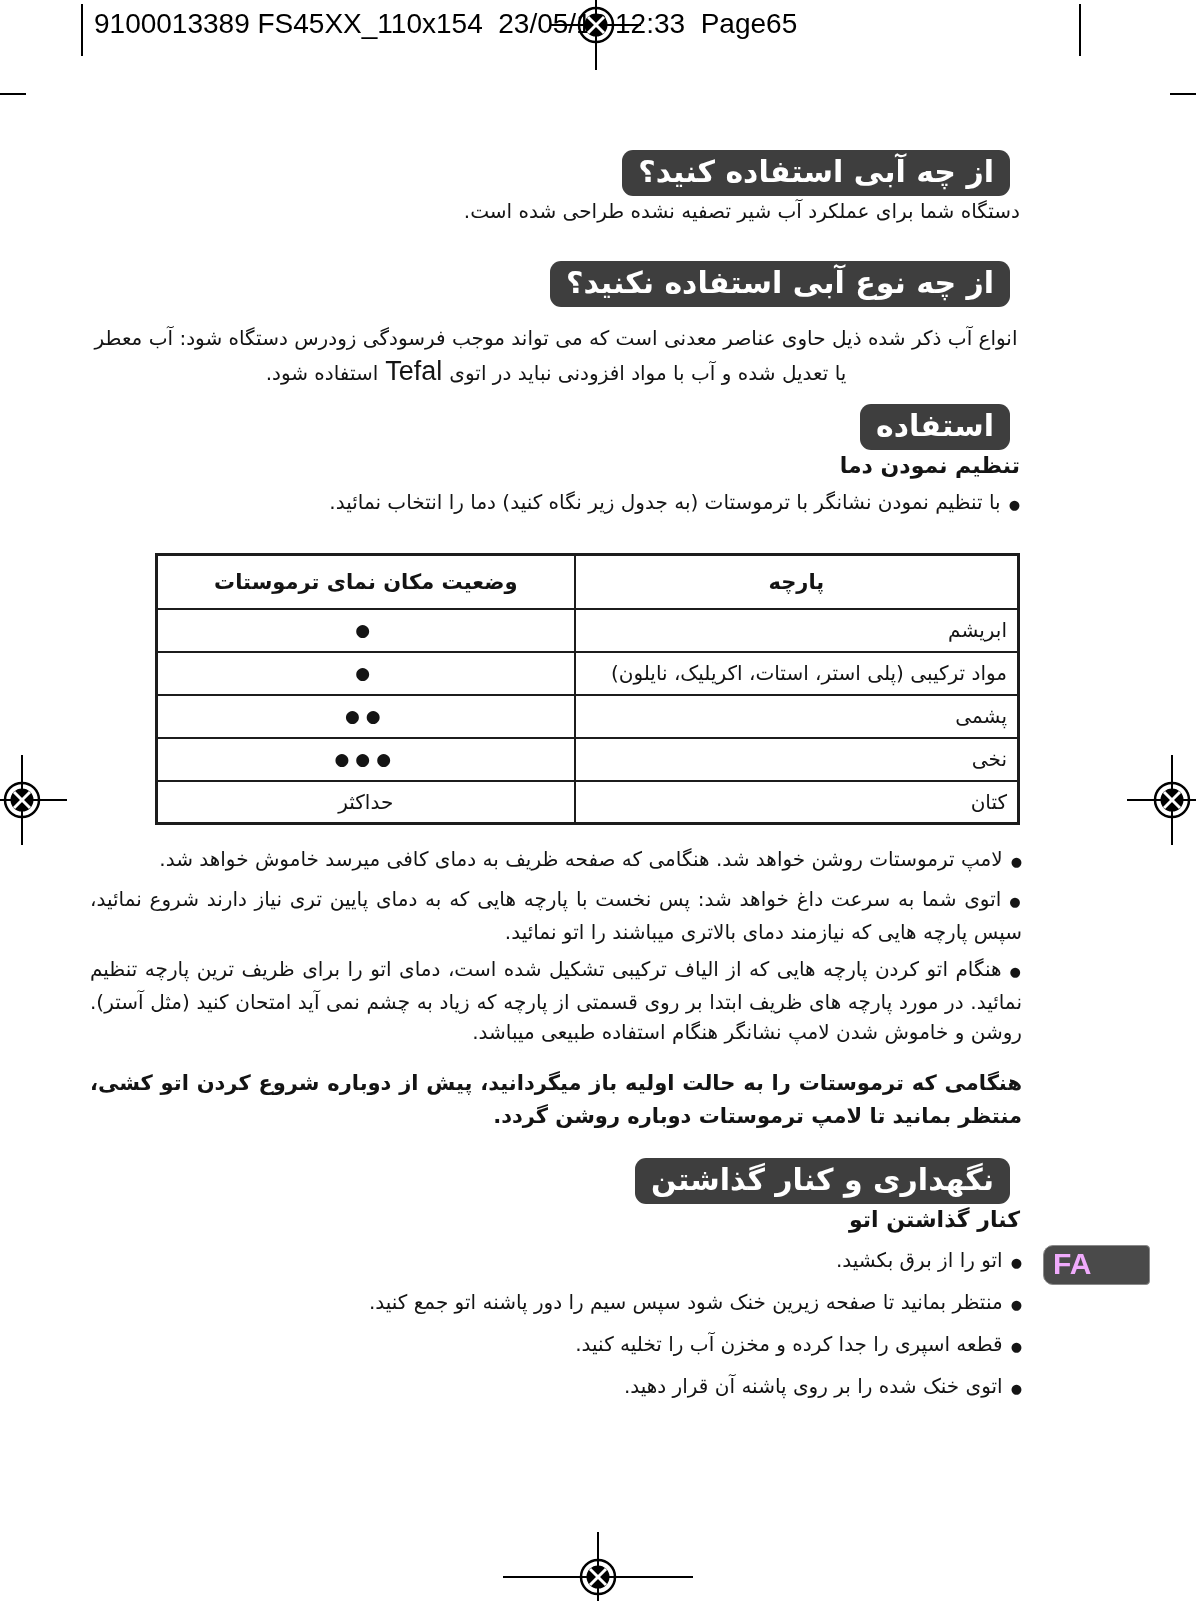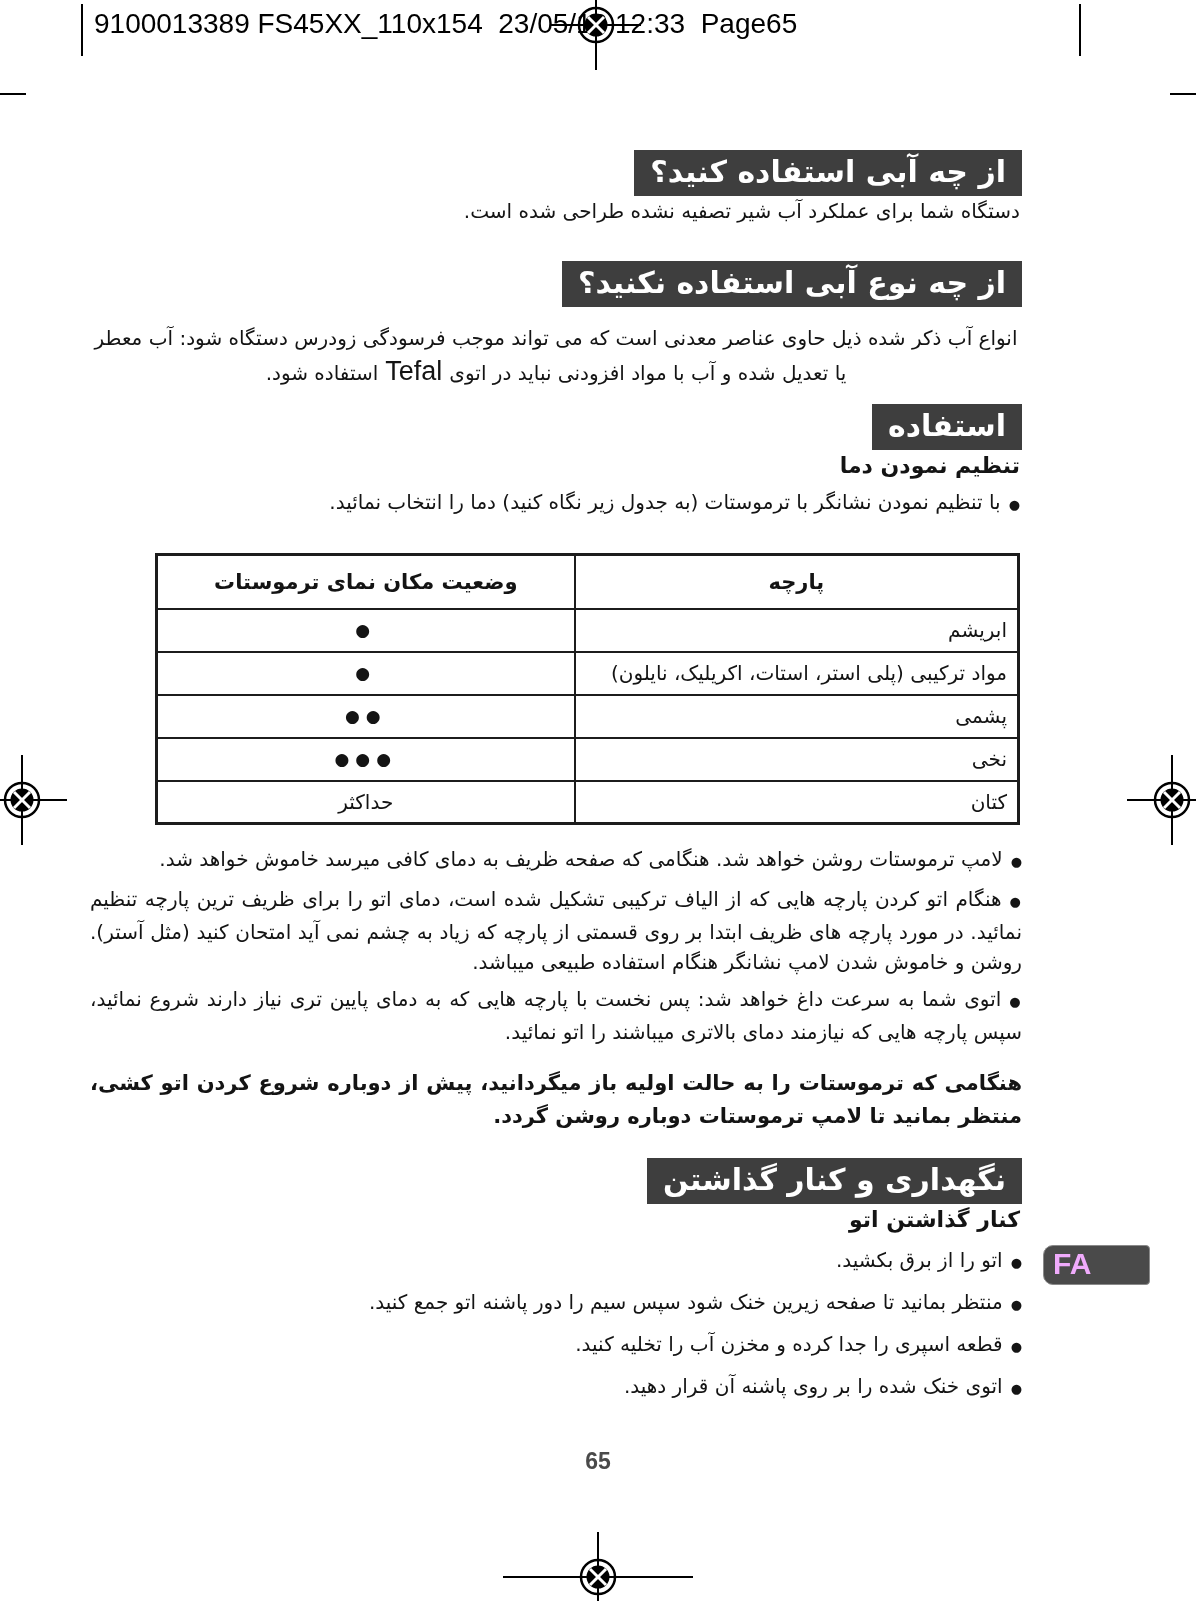--- a/index.html
+++ b/index.html
@@ -19,24 +19,24 @@
   .print-header{
     position:absolute;left:94px;top:8px;white-space:pre;
     font-family:"Liberation Sans",sans-serif;font-size:28px;color:#000;
   }
   .crop{position:absolute;background:#000;}
   .crop.v{width:2px;height:52px;top:4px;}
   .crop.h{height:2px;width:26px;top:93px;}
   .reg{position:absolute;}
   
   .heading-box{
-    position:absolute;right:174px;direction:rtl;
+    position:absolute;right:186px;direction:rtl;
     background:var(--heading-bg);color:#fff;
     font-weight:700;font-size:30px;line-height:38px;
-    padding:3px 16px 5px 16px;border-radius:0;white-space:nowrap;
+    padding:3px 16px 5px 16px;border-radius:11px;white-space:nowrap;
   }
   .subheading{
     position:absolute;right:176px;direction:rtl;
     font-weight:700;font-size:22px;white-space:nowrap;
   }
   .line-right{
     position:absolute;right:176px;direction:rtl;
     font-size:20px;white-space:nowrap;
   }
   .para-center{
@@ -178,24 +178,24 @@
         <td class="pos">حداکثر</td>
       </tr>
     </tbody>
   </table>
 
   <div class="notes">
     <div class="note">
       <span class="nb">●</span><span>لامپ ترموستات روشن خواهد شد. هنگامی که صفحه ظریف به دمای کافی میرسد خاموش خواهد شد.</span>
     </div>
     <div class="note">
+      <span class="nb">●</span><span>اتوی شما به سرعت داغ خواهد شد: پس نخست با پارچه هایی که به دمای پایین تری نیاز دارند شروع نمائید، سپس پارچه هایی که نیازمند دمای بالاتری میباشند را اتو نمائید.</span>
+    </div>
+    <div class="note">
       <span class="nb">●</span><span>هنگام اتو کردن پارچه هایی که از الیاف ترکیبی تشکیل شده است، دمای اتو را برای ظریف ترین پارچه تنظیم نمائید. در مورد پارچه های ظریف ابتدا بر روی قسمتی از پارچه که زیاد به چشم نمی آید امتحان کنید (مثل آستر). روشن و خاموش شدن لامپ نشانگر هنگام استفاده طبیعی میباشد.</span>
-    </div>
-    <div class="note">
-      <span class="nb">●</span><span>اتوی شما به سرعت داغ خواهد شد: پس نخست با پارچه هایی که به دمای پایین تری نیاز دارند شروع نمائید، سپس پارچه هایی که نیازمند دمای بالاتری میباشند را اتو نمائید.</span>
     </div>
     <div class="warning">هنگامی که ترموستات را به حالت اولیه باز میگردانید، پیش از دوباره شروع کردن اتو کشی، منتظر بمانید تا لامپ ترموستات دوباره روشن گردد.</div>
   </div>
 
   <div class="heading-box" style="top:1158px;">نگهداری و کنار گذاشتن</div>
   <div class="subheading" style="top:1207px;">کنار گذاشتن اتو</div>
 
   <div class="storage-list">
     <div class="s-item">
       <span class="nb">●</span><span>اتو را از برق بکشید.</span>
@@ -206,15 +206,14 @@
     <div class="s-item">
       <span class="nb">●</span><span>قطعه اسپری را جدا کرده و مخزن آب را تخلیه کنید.</span>
     </div>
     <div class="s-item">
       <span class="nb">●</span><span>اتوی خنک شده را بر روی پاشنه آن قرار دهید.</span>
     </div>
   </div>
 
   <div class="fa-badge">FA</div>
 
-  <div class="page-number">65</div>
 
 </div>
 
 </body></html>

